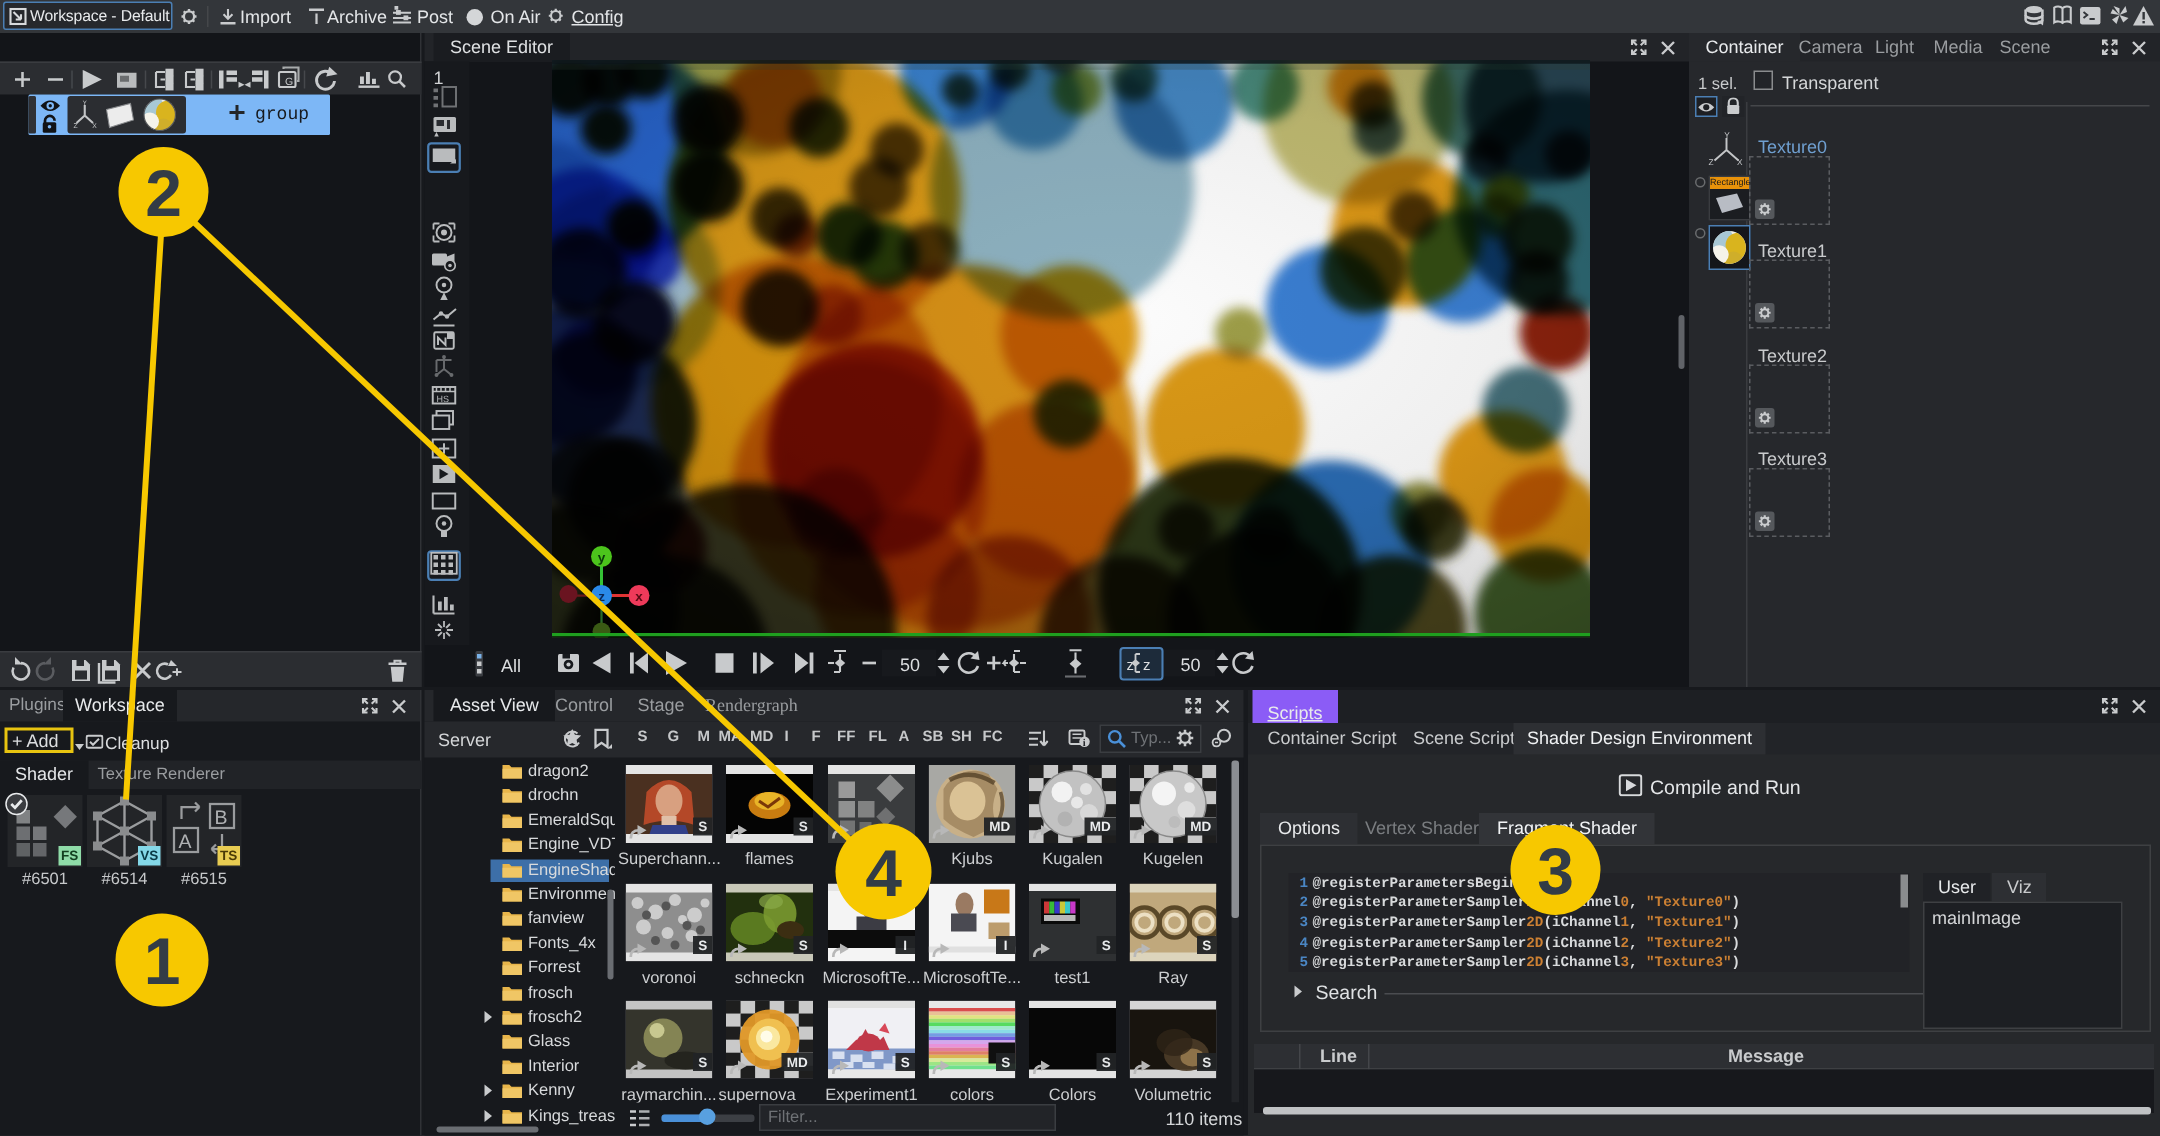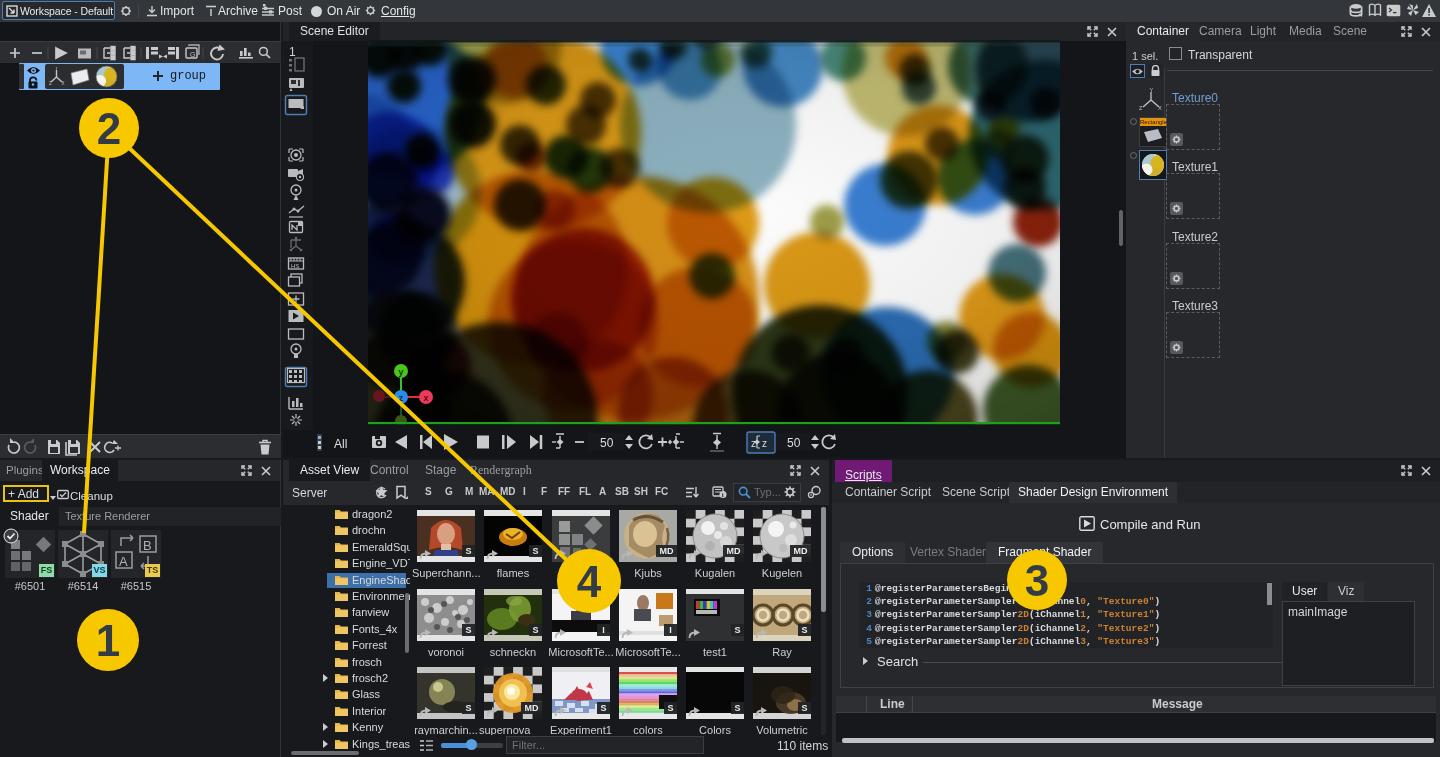--- a/index.html
+++ b/index.html
@@ -1145,21 +1145,21 @@
 <div class="abs" style="left:183px;top:4px;width:11px;height:11px;background:#58a0e0;border-radius:50%;"></div>
 <div class="abs" style="left:223px;top:1px;width:198px;height:18px;background:#222428;border:1px solid #3a3d41;"></div>
 <div class="abs" style="left:229px;top:4px;font-size:11px;color:#6f7276;">Filter...</div>
 <div class="abs" style="left:494px;top:4px;font-size:12px;color:#d4d6d8;">110 items</div>
         <div class="abs" style="left:8px;top:16px;width:68px;height:4px;background:#6a6d72;border-radius:2px;"></div>
       </div>
 </div>
 
 <div class="panel" id="scripts" style="left:832px;top:460px;width:608px;height:297px;background:#26282b;">
   <div class="abs" style="left:0;top:0;width:608px;height:22px;background:#1d1f23;">
-    <div class="abs" style="left:3px;top:0;height:22px;line-height:22px;padding:4px 10px;background:#701a75;color:#e8eaec;font-size:12px;text-decoration:underline;">Scripts</div>
+    <div class="abs" style="left:3px;top:0;height:22px;line-height:22px;padding:4px 10px;background:#8b5cf6;color:#e8eaec;font-size:12px;text-decoration:underline;">Scripts</div>
     <svg width="11" height="11" viewBox="0 0 11 11" style="position:absolute;right:28px;top:5px;">
           <path d="M1 4 V1 H4 M7 1 H10 V4 M10 7 V10 H7 M4 10 H1 V7" stroke="#c9cbcd" stroke-width="1.4" fill="none"></path>
           <path d="M1 1 L4.2 4.2 M10 1 L6.8 4.2 M10 10 L6.8 6.8 M1 10 L4.2 6.8" stroke="#c9cbcd" stroke-width="1.4"></path>
         </svg>
     <svg width="10" height="10" viewBox="0 0 10 10" style="position:absolute;right:9px;top:6px;">
           <path d="M1 1 L9 9 M9 1 L1 9" stroke="#c9cbcd" stroke-width="1.6"></path>
         </svg>
   </div>
   <div class="abs" style="left:0;top:22px;width:608px;height:21px;background:#222428;">
     <div class="abs" style="left:4px;top:0;height:21px;line-height:21px;padding:0 9px;color:#c9cbcd;font-size:12px;">Container Script</div>

